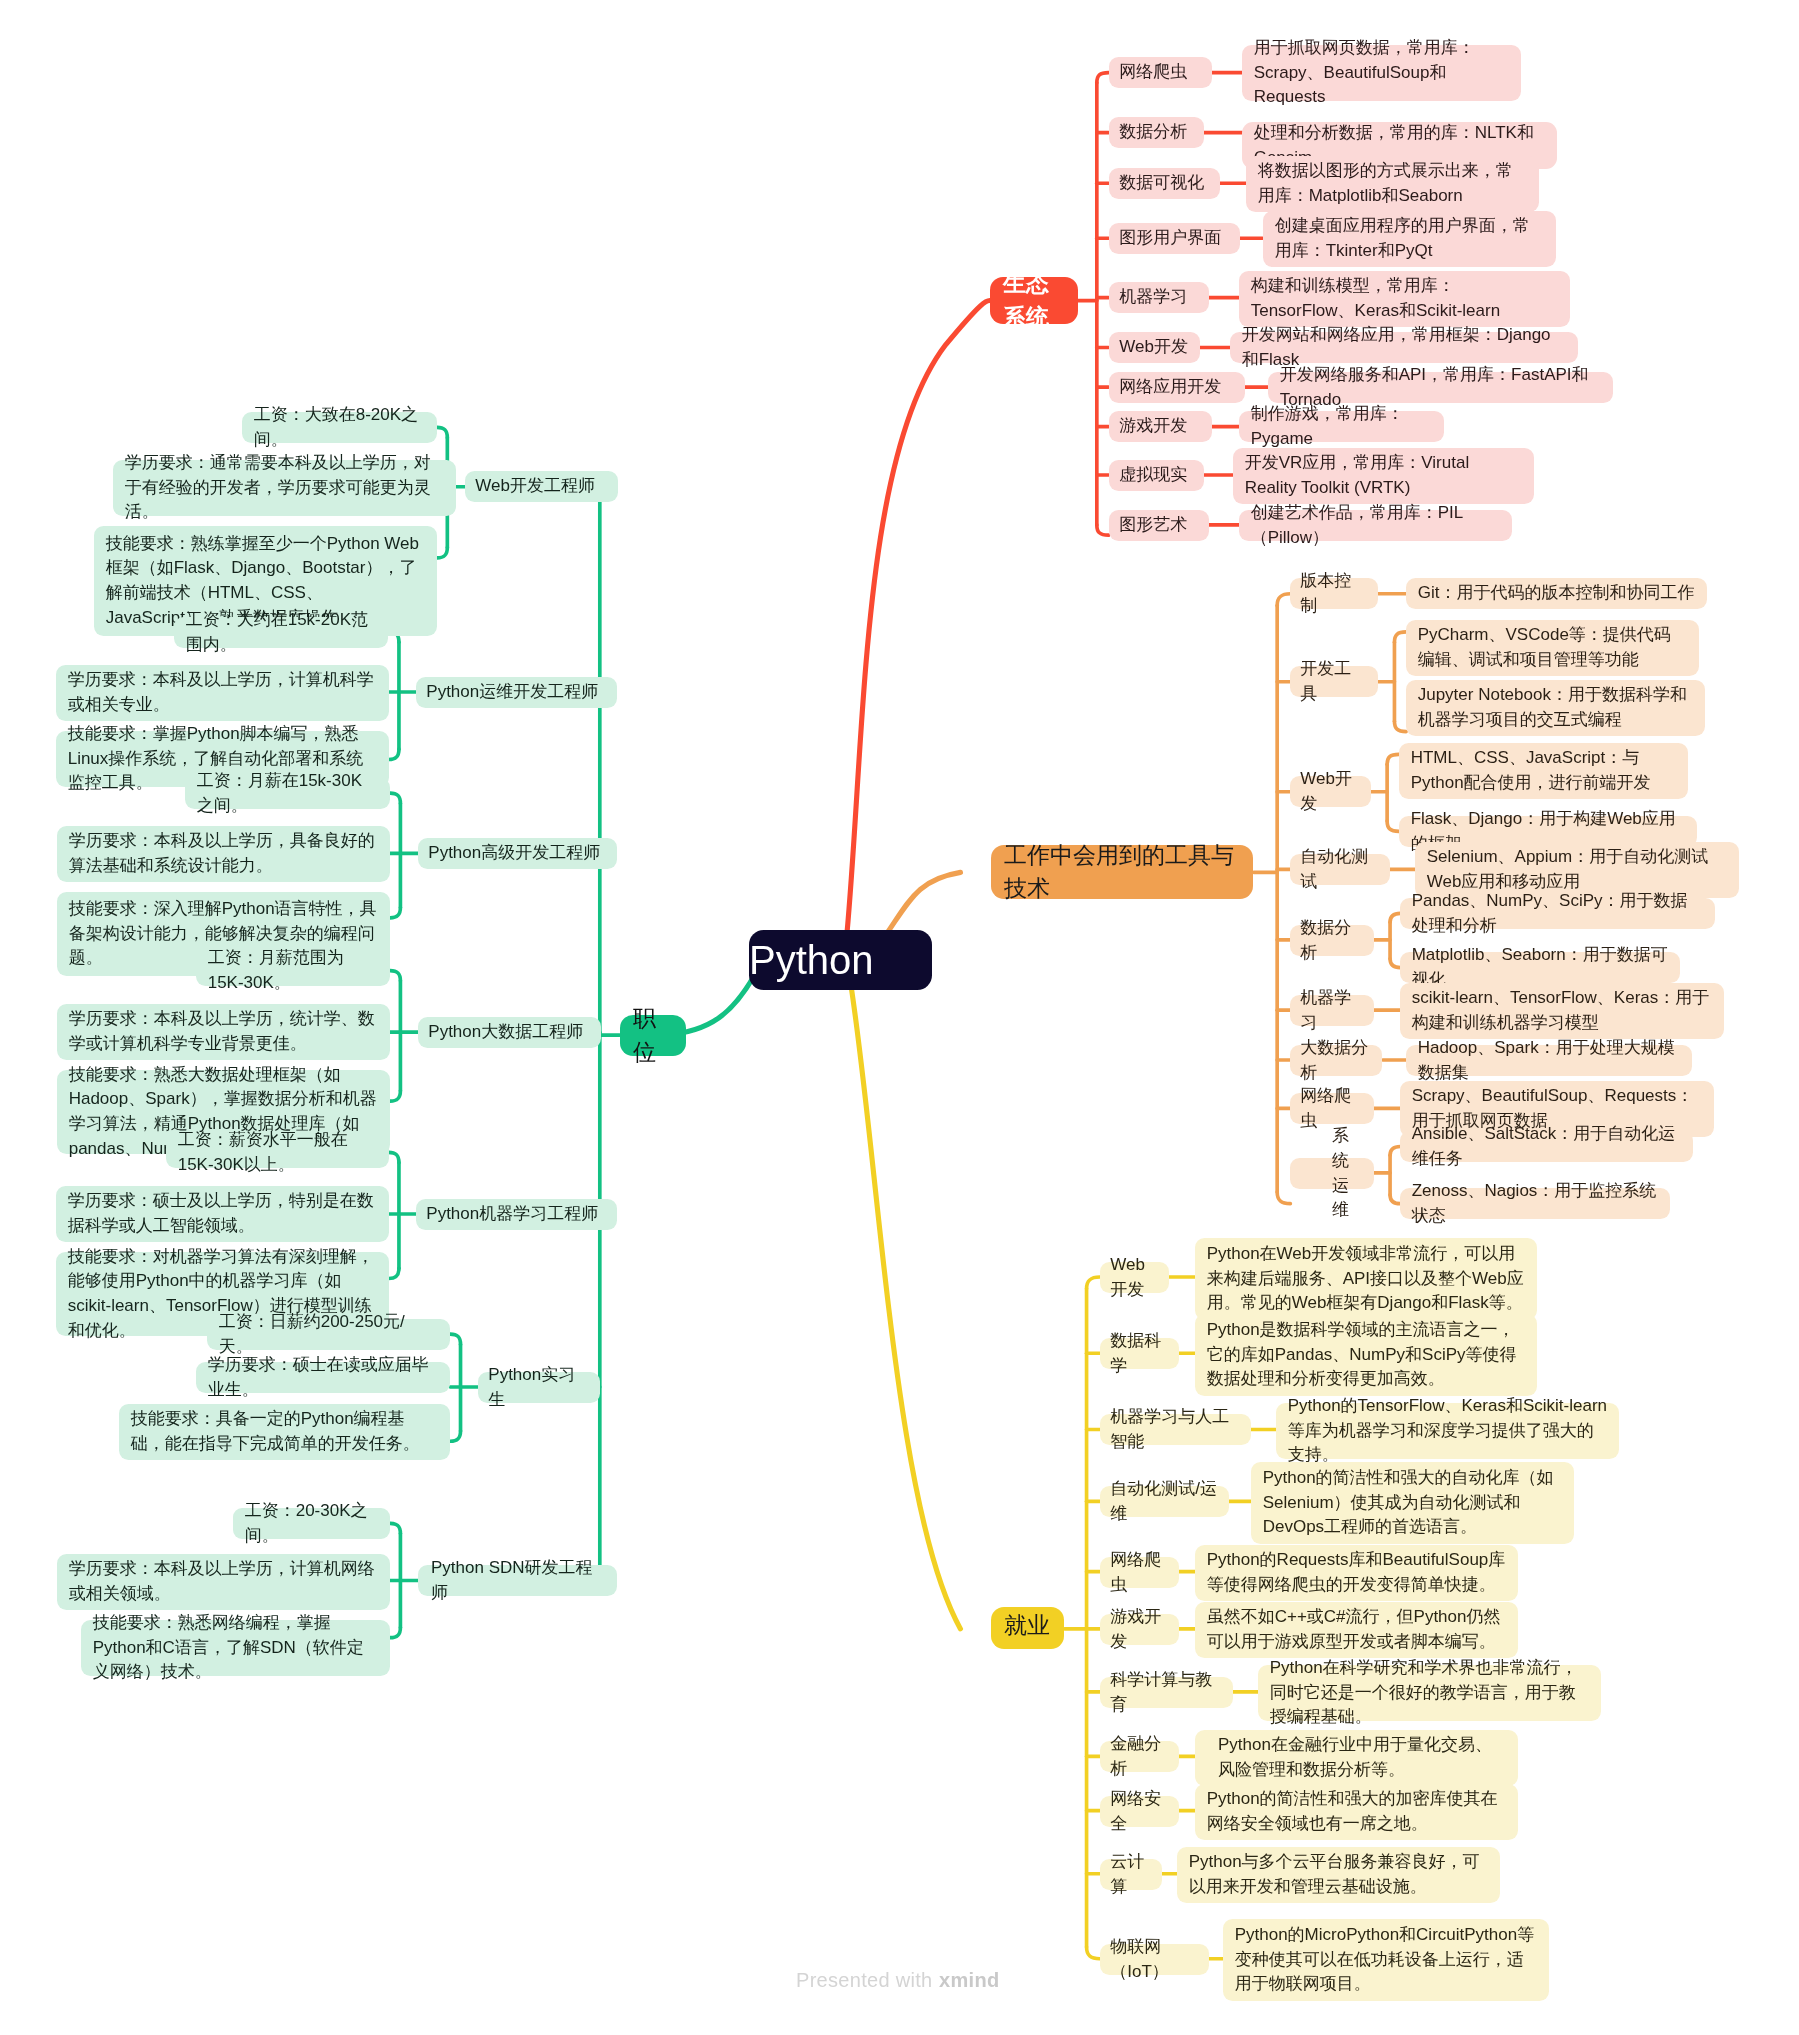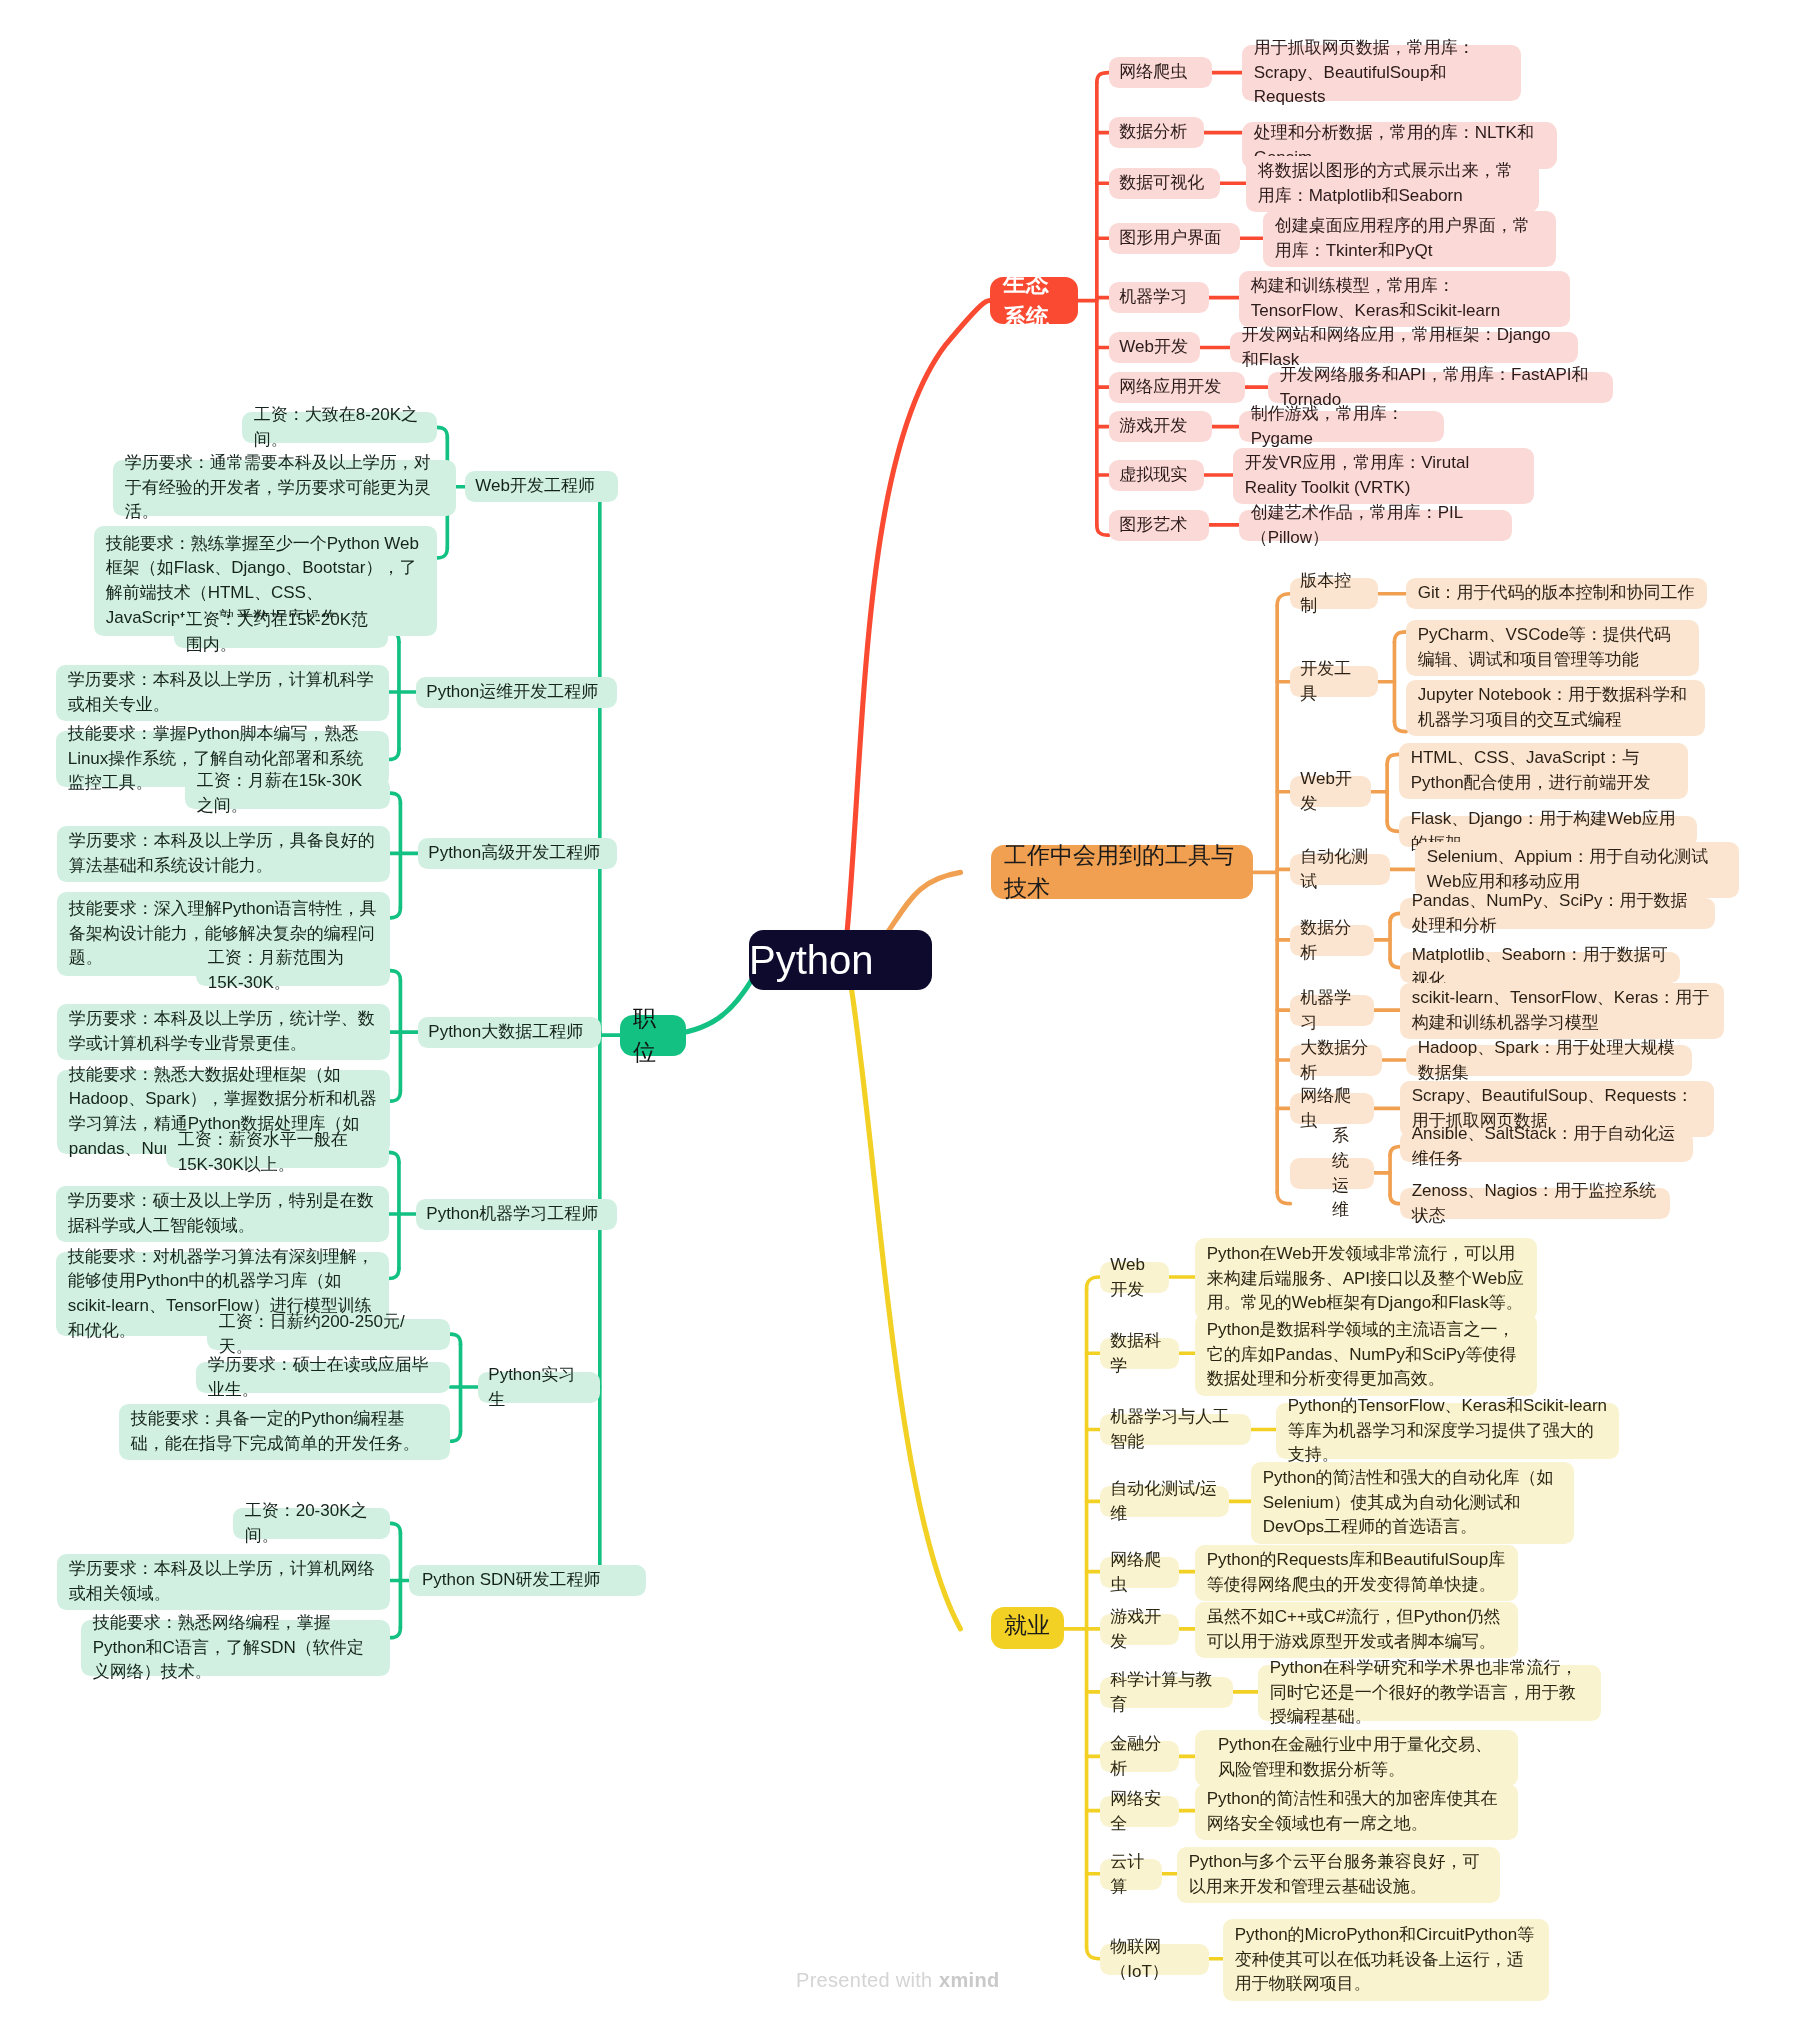--- a/index.html
+++ b/index.html
@@ -511,21 +511,21 @@
   <div class="node leaf t-green lab-right" style="left:207px;top:1319px;width:243px;height:31px;">
       <span>工资：日薪约200-250元/天。</span>
     </div>
   <div class="node leaf t-green lab-right" style="left:196px;top:1362px;width:254px;height:31px;">
       <span>学历要求：硕士在读或应届毕业生。</span>
     </div>
   <div class="node leaf t-green lab-right" style="left:119px;top:1404px;width:331px;height:56px;">
       <span>技能要求：具备一定的Python编程基础，能在指导下完成简单的开发任务。</span>
     </div>
 
-  <div class="node topic t-green lab-right" style="left:409px;top:1565px;width:237px;height:31px;padding-left:13px;">
+  <div class="node topic t-green lab-right" style="left:418px;top:1565px;width:199px;height:31px;padding-left:13px;">
       <span>Python SDN研发工程师</span>
     </div>
   <div class="node leaf t-green lab-right" style="left:233px;top:1508px;width:157px;height:31px;border-radius:9px;">
       <span>工资：20-30K之间。</span>
     </div>
   <div class="node leaf t-green lab-right" style="left:57px;top:1554px;width:333px;height:56px;">
       <span>学历要求：本科及以上学历，计算机网络或相关领域。</span>
     </div>
   <div class="node leaf t-green lab-right" style="left:81px;top:1620px;width:309px;height:56px;">
       <span>技能要求：熟悉网络编程，掌握Python和C语言，了解SDN（软件定义网络）技术。</span>

